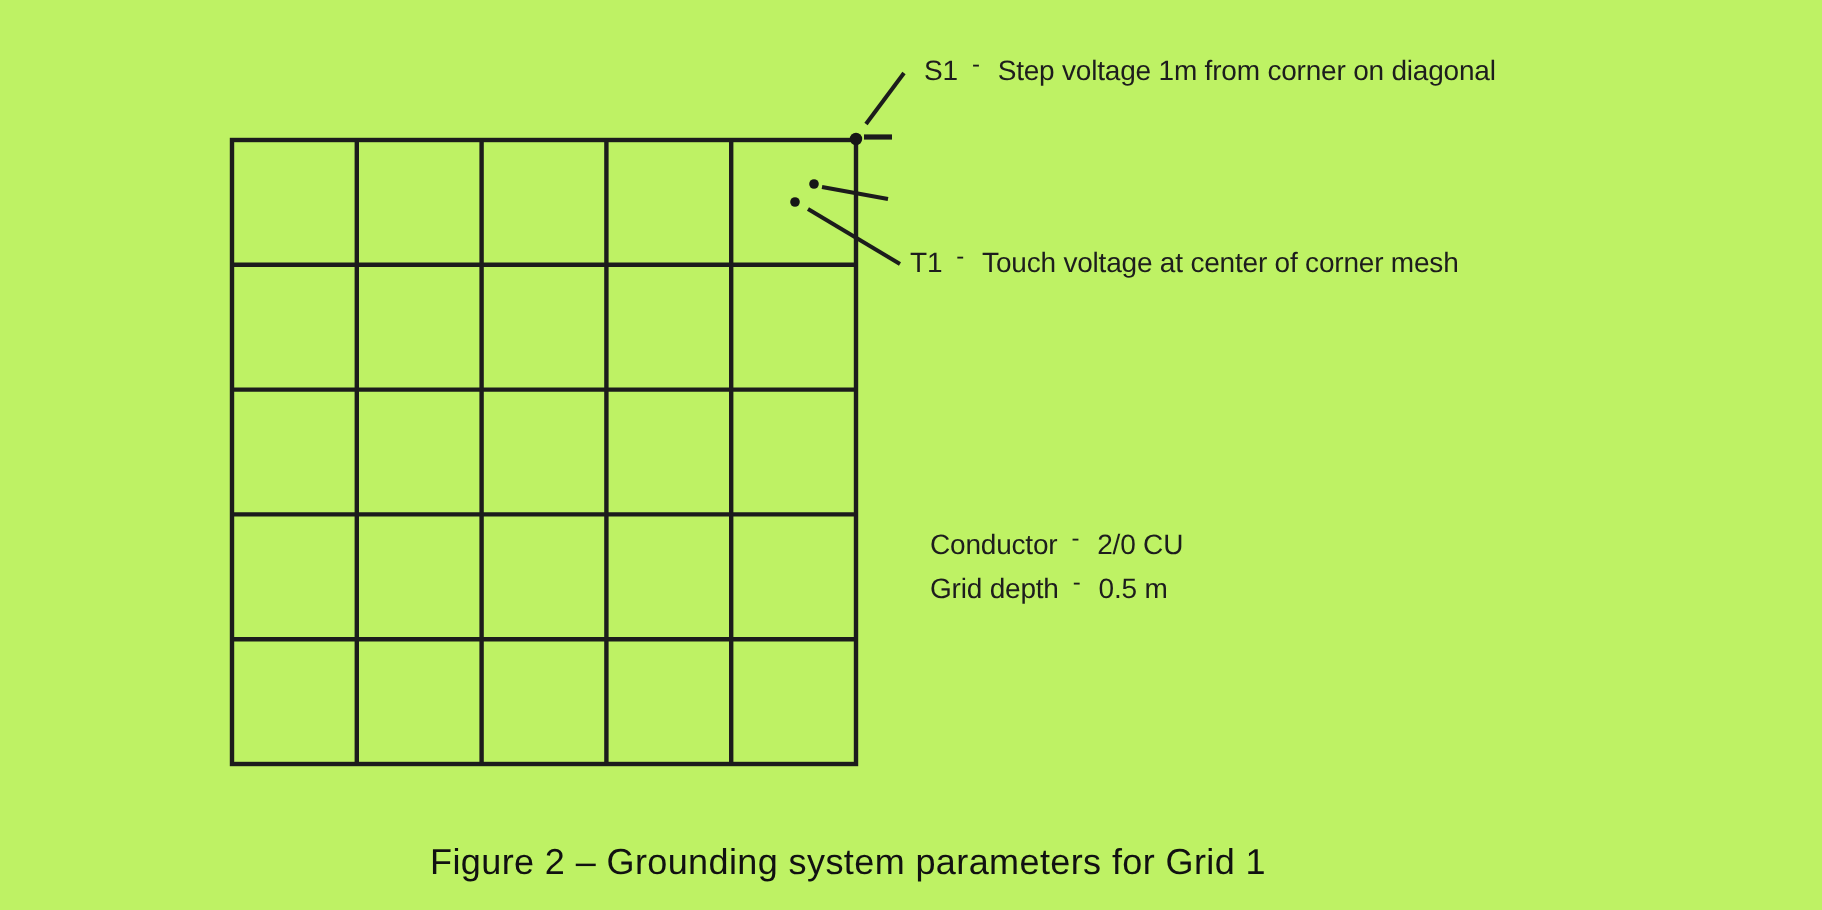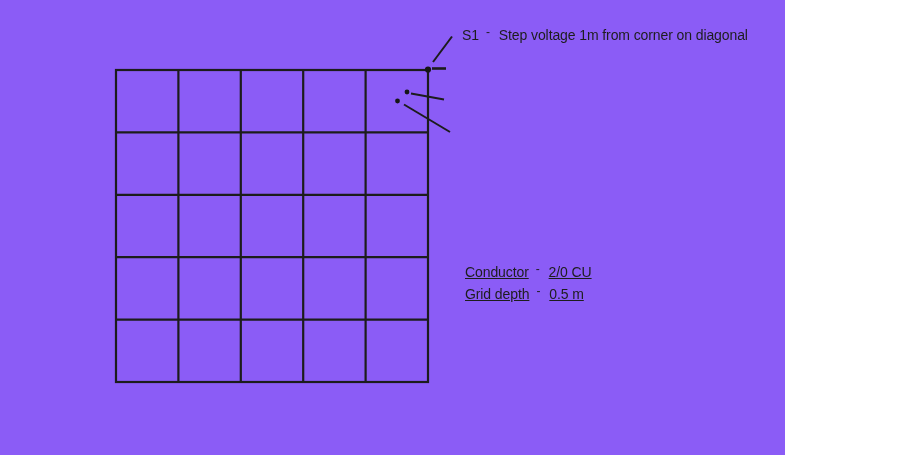--- a/index.html
+++ b/index.html
@@ -2,23 +2,23 @@
 <html><head>
 <meta charset="utf-8">
 <style>
   html, body {
     margin: 0;
     padding: 0;
     background: #ffffff;
   }
   .canvas {
     position: relative;
-    width: 785px;
+    width: 911px;
     height: 455px;
-    background: #8b5cf6;
+    background: #bef264;
     overflow: hidden;
     font-family: "Liberation Sans", "DejaVu Sans", sans-serif;
     color: #1d1d1d;
   }
   .diagram {
     position: absolute;
     left: 0;
     top: 0;
   }
   .ann {
@@ -42,21 +42,20 @@
     margin: 0 4px;
   }
   .params {
     position: absolute;
     left: 465px;
     top: 262px;
     font-size: 14px;
     line-height: 21px;
     letter-spacing: -0.1px;
     white-space: nowrap;
-    text-decoration: underline;
   }
   .param-gap { height: 21px; }
   .caption {
     position: absolute;
     left: 215px;
     top: 421px;
     font-size: 18px;
     line-height: 20px;
     letter-spacing: 0.2px;
     white-space: nowrap;
@@ -88,27 +87,31 @@
       <circle cx="397.5" cy="101" r="2.4"></circle>
     </g>
   </svg>
 
   <div class="ann" style="left:462px; top:26px">
     <span class="tag">S1</span><span class="sep">-</span><span class="desc">Step voltage 1m from corner on diagonal</span>
   </div>
 
 
 
+  <div class="ann" style="left:455px; top:122px">
+    <span class="tag">T1</span><span class="sep">-</span><span class="desc">Touch voltage at center of corner mesh</span>
+  </div>
 
   <div class="params">
     <div class="param">
       <span>Conductor</span><span class="sep">-</span><span>2/0 CU</span>
     </div>
     <div class="param">
       <span>Grid depth</span><span class="sep">-</span><span>0.5 m</span>
     </div>
 
     <div class="param-gap"></div>
 
   </div>
 
+  <div class="caption">Figure 2 – Grounding system parameters for Grid 1</div>
 
 </div>
 
 </body></html>

